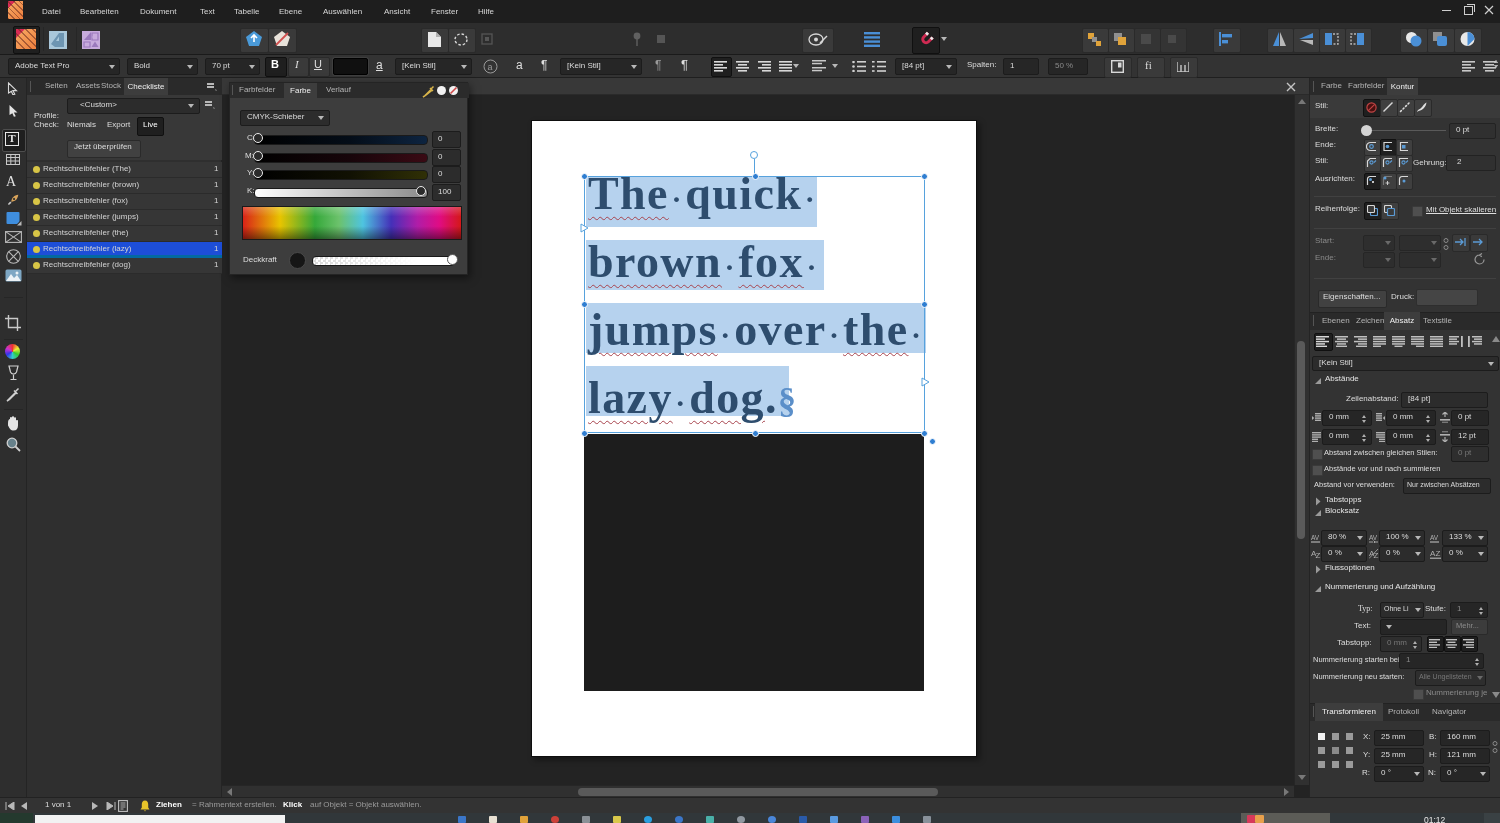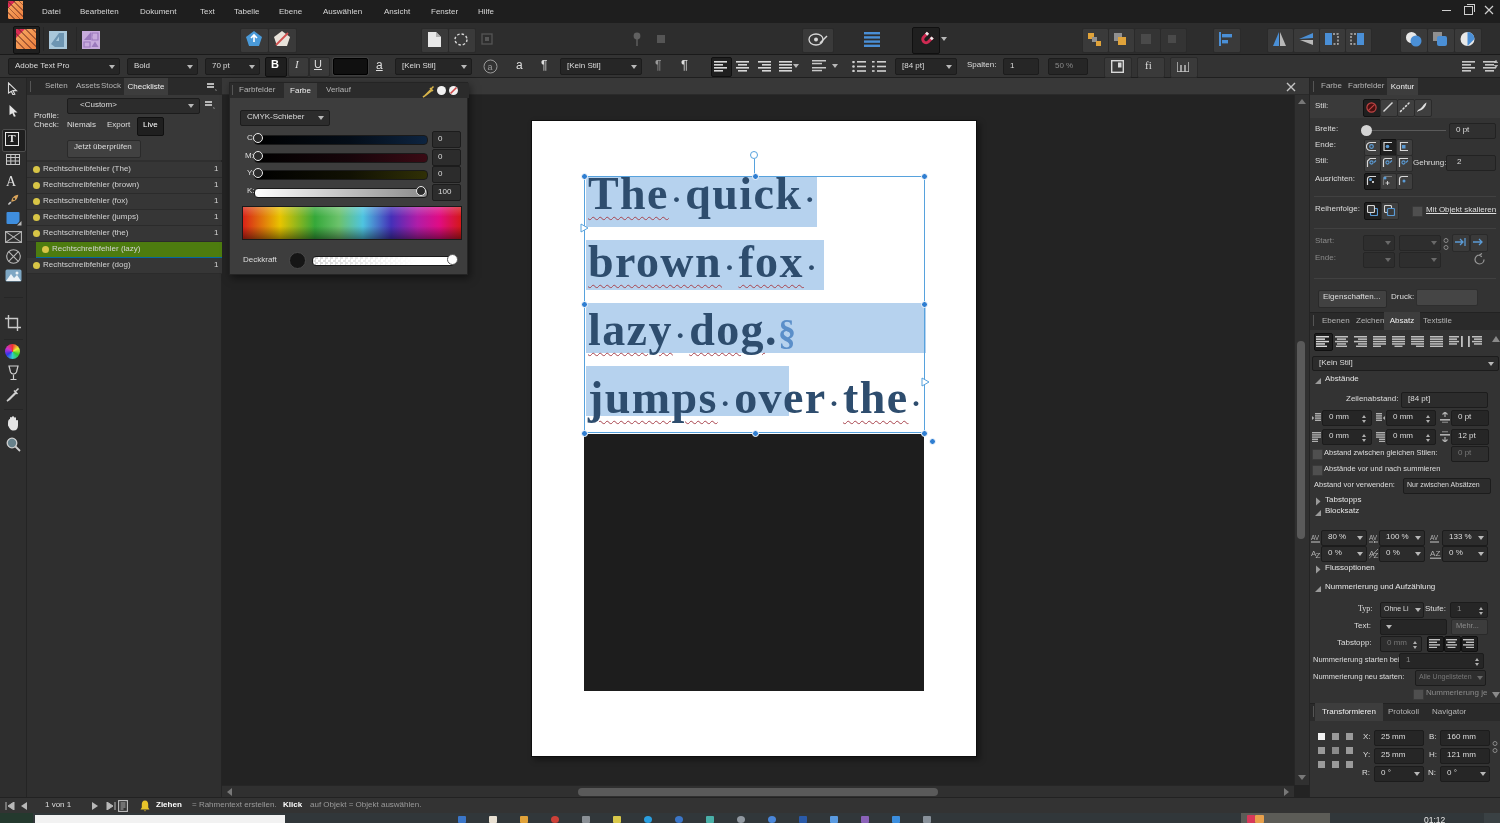--- a/index.html
+++ b/index.html
@@ -456,21 +456,21 @@
   <div class="abs" style="left:0;top:132px;width:195px;height:16px;background:#363636;border-bottom:1px solid #2b2b2b;box-sizing:border-box;">
       <span class="abs" style="left:6px;top:4px;width:7px;height:7px;border-radius:50%;background:#d8c546;"></span>
       <span class="lbl" style="left:16px;top:2px;color:#d4d4d4;">Rechtschreibfehler (jumps)</span>
       <span class="lbl" style="left:187px;top:2px;color:#d4d4d4;">1</span>
     </div>
   <div class="abs" style="left:0;top:148px;width:195px;height:16px;background:#363636;border-bottom:1px solid #2b2b2b;box-sizing:border-box;">
       <span class="abs" style="left:6px;top:4px;width:7px;height:7px;border-radius:50%;background:#d8c546;"></span>
       <span class="lbl" style="left:16px;top:2px;color:#d4d4d4;">Rechtschreibfehler (the)</span>
       <span class="lbl" style="left:187px;top:2px;color:#d4d4d4;">1</span>
     </div>
-  <div class="abs" style="left:9px;top:164px;width:195px;height:16px;background:#4d7c0f;border-bottom:1px solid #0369a1;box-sizing:border-box;">
+  <div class="abs" style="left:0;top:164px;width:195px;height:16px;background:#1d4ed8;border-bottom:3px solid #0369a1;box-sizing:border-box;">
       <span class="abs" style="left:6px;top:4px;width:7px;height:7px;border-radius:50%;background:#d8c546;"></span>
       <span class="lbl" style="left:16px;top:2px;color:#d4d4d4;">Rechtschreibfehler (lazy)</span>
       <span class="lbl" style="left:187px;top:2px;color:#d4d4d4;">1</span>
     </div>
   <div class="abs" style="left:0;top:180px;width:195px;height:16px;background:#363636;border-bottom:1px solid #2b2b2b;box-sizing:border-box;">
       <span class="abs" style="left:6px;top:4px;width:7px;height:7px;border-radius:50%;background:#d8c546;"></span>
       <span class="lbl" style="left:16px;top:2px;color:#d4d4d4;">Rechtschreibfehler (dog)</span>
       <span class="lbl" style="left:187px;top:2px;color:#d4d4d4;">1</span>
     </div>
 </div>
@@ -487,22 +487,22 @@
   <div class="abs" style="left:362px;top:356px;width:340px;height:257px;background:#1d1d1d;"></div>
 
   <div class="hl" style="left:364px;top:99px;width:231px;height:50px;"></div>
   <div class="hl" style="left:364px;top:162px;width:238px;height:50px;"></div>
   <div class="hl" style="left:364px;top:225px;width:340px;height:50px;"></div>
   <div class="hl" style="left:364px;top:288px;width:203px;height:50px;"></div>
 
   <div class="abs" id="cvtext" style="left:366px;top:83.5px;width:420px;font-family:'Liberation Serif',serif;font-weight:bold;font-size:46px;line-height:63px;color:#2e4d6e;white-space:nowrap;letter-spacing:1.4px;">
     <div><u class="sq" style="text-decoration:underline wavy #a8434d 1px;text-underline-offset:7px;">The</u><span class="mid">·</span>quick<span class="mid">·</span></div>
     <div><u class="sq" style="text-decoration:underline wavy #a8434d 1px;text-underline-offset:7px;">brown</u><span class="mid">·</span><u class="sq" style="text-decoration:underline wavy #a8434d 1px;text-underline-offset:7px;">fox</u><span class="mid">·</span></div>
+    <div><u class="sq" style="text-decoration:underline wavy #a8434d 1px;text-underline-offset:7px;">jumps</u><span class="mid">·</span>over<span class="mid">·</span><u class="sq" style="text-decoration:underline wavy #a8434d 1px;text-underline-offset:7px;">the</u><span class="mid">·</span></div>
     <div><u class="sq" style="text-decoration:underline wavy #a8434d 1px;text-underline-offset:7px;">lazy</u><span class="mid">·</span><u class="sq" style="text-decoration:underline wavy #a8434d 1px;text-underline-offset:7px;">dog</u>.<span style="color:#5b8fc9;font-size:36px;">§</span></div>
-    <div><u class="sq" style="text-decoration:underline wavy #a8434d 1px;text-underline-offset:7px;">jumps</u><span class="mid">·</span>over<span class="mid">·</span><u class="sq" style="text-decoration:underline wavy #a8434d 1px;text-underline-offset:7px;">the</u><span class="mid">·</span></div>
   </div>
 
   <div class="abs" style="left:362px;top:98px;width:341px;height:257px;border:1px solid #57a2dd;box-sizing:border-box;"></div>
 
   <div class="abs" style="left:532px;top:81px;width:1px;height:17px;background:#57a2dd;"></div>
   <div class="abs" style="left:528px;top:73px;width:8px;height:8px;border-radius:50%;border:1.3px solid #57a2dd;background:#fff;box-sizing:border-box;"></div>
 
   <div class="dot" style="left:358.5px;top:94.5px;"></div>
   <div class="dot" style="left:529.5px;top:94.5px;"></div>
   <div class="dot" style="left:698.5px;top:94.5px;"></div>

